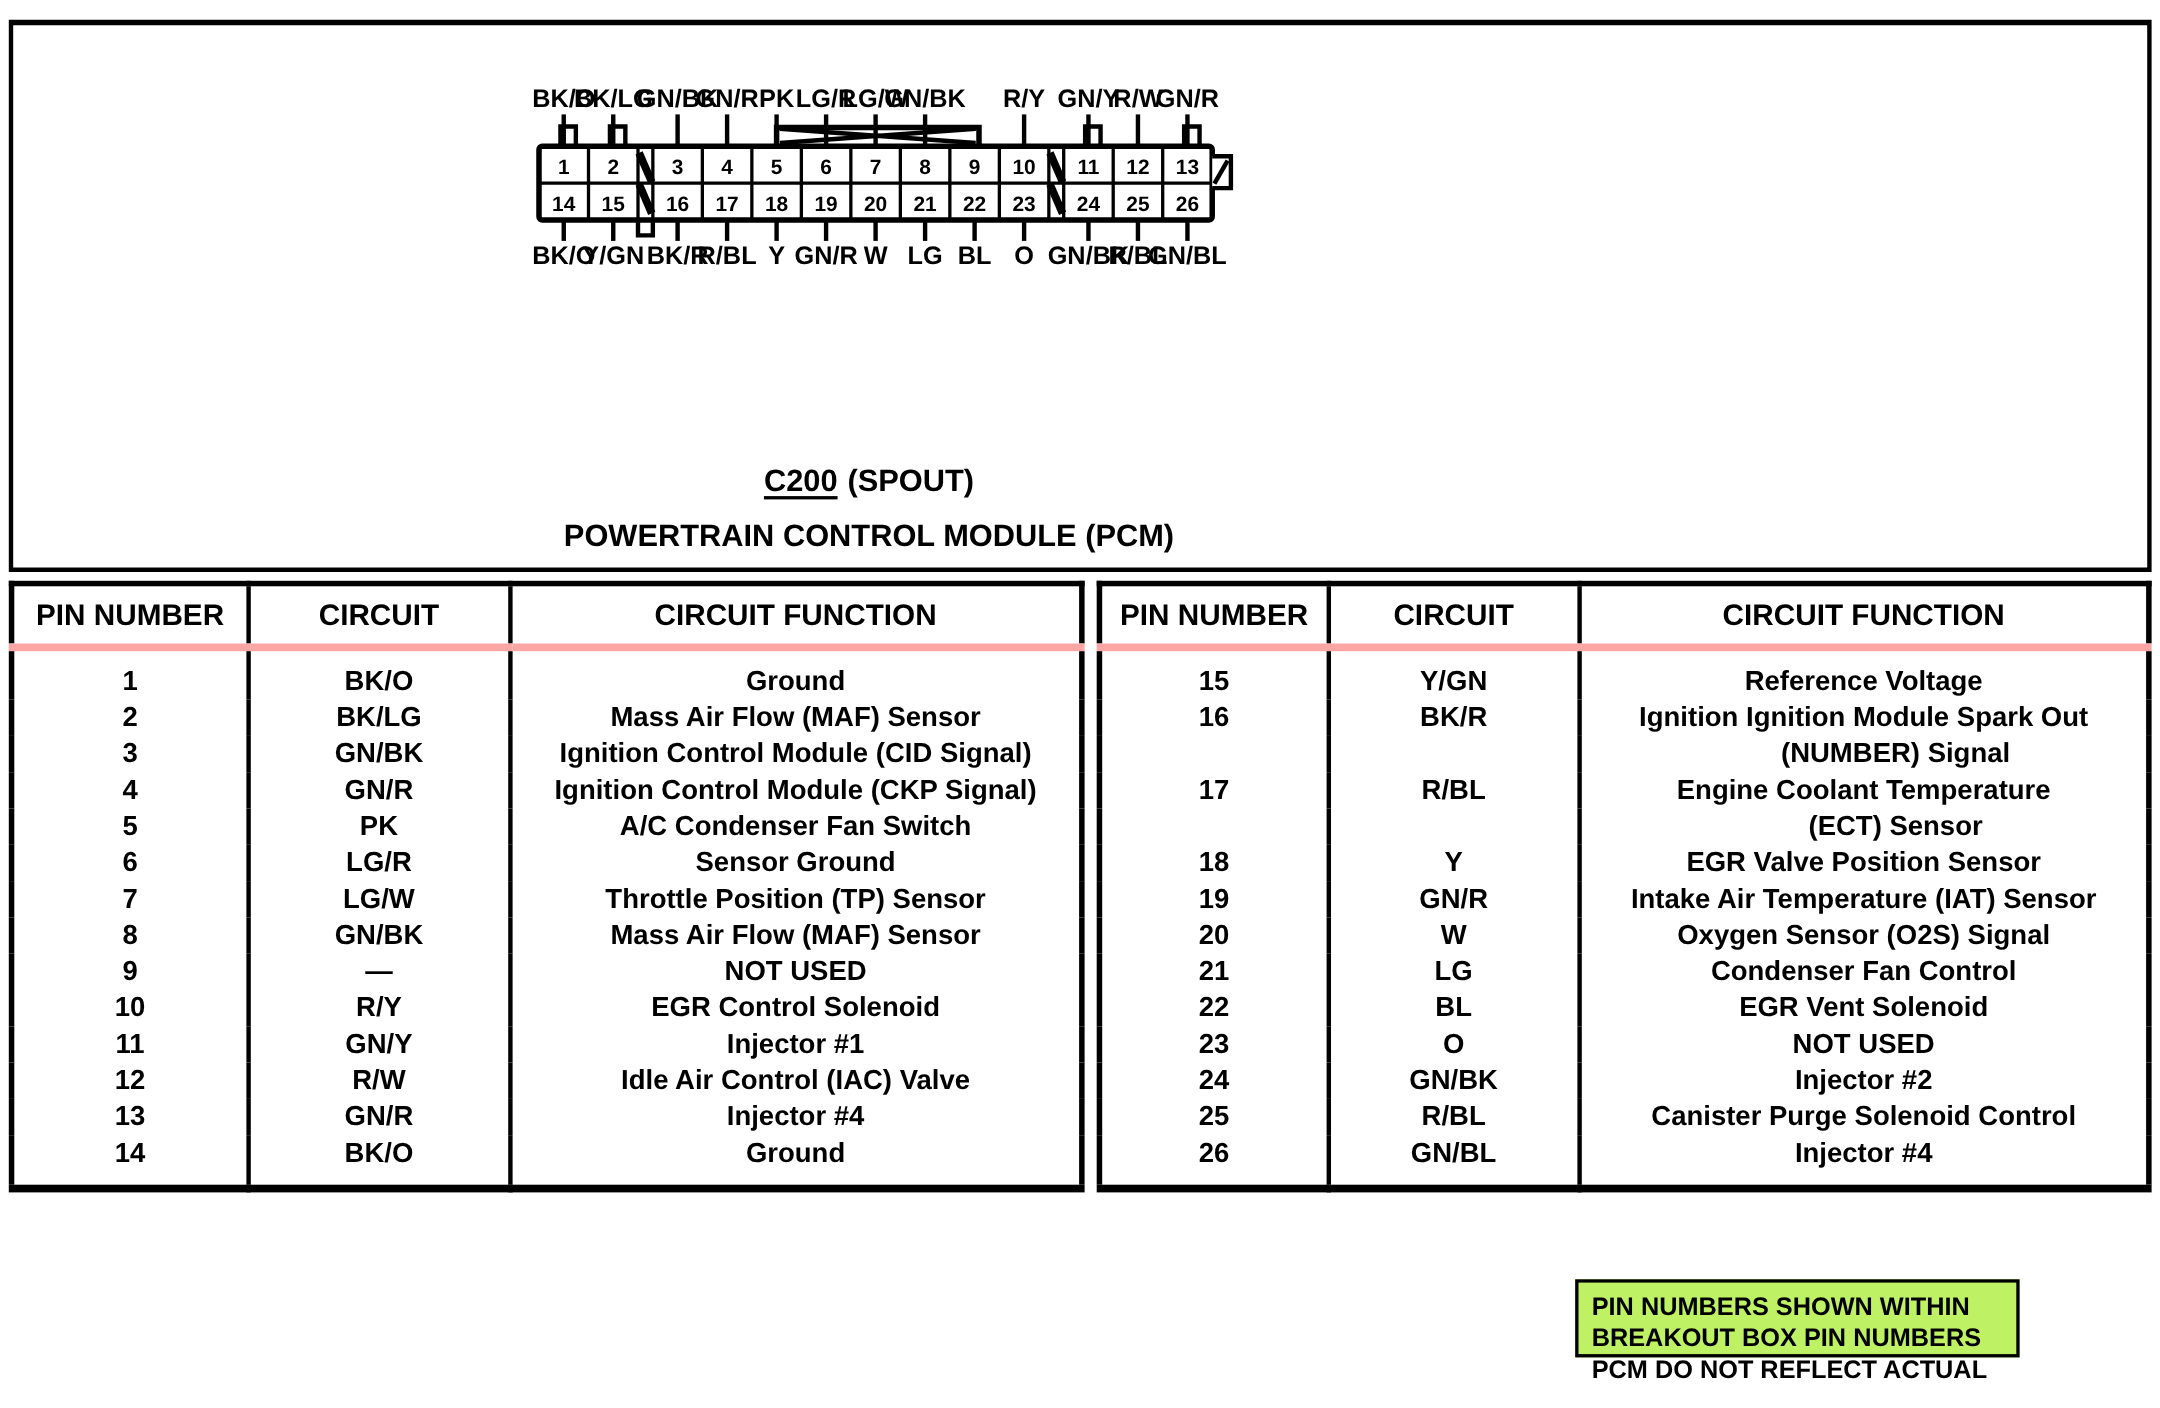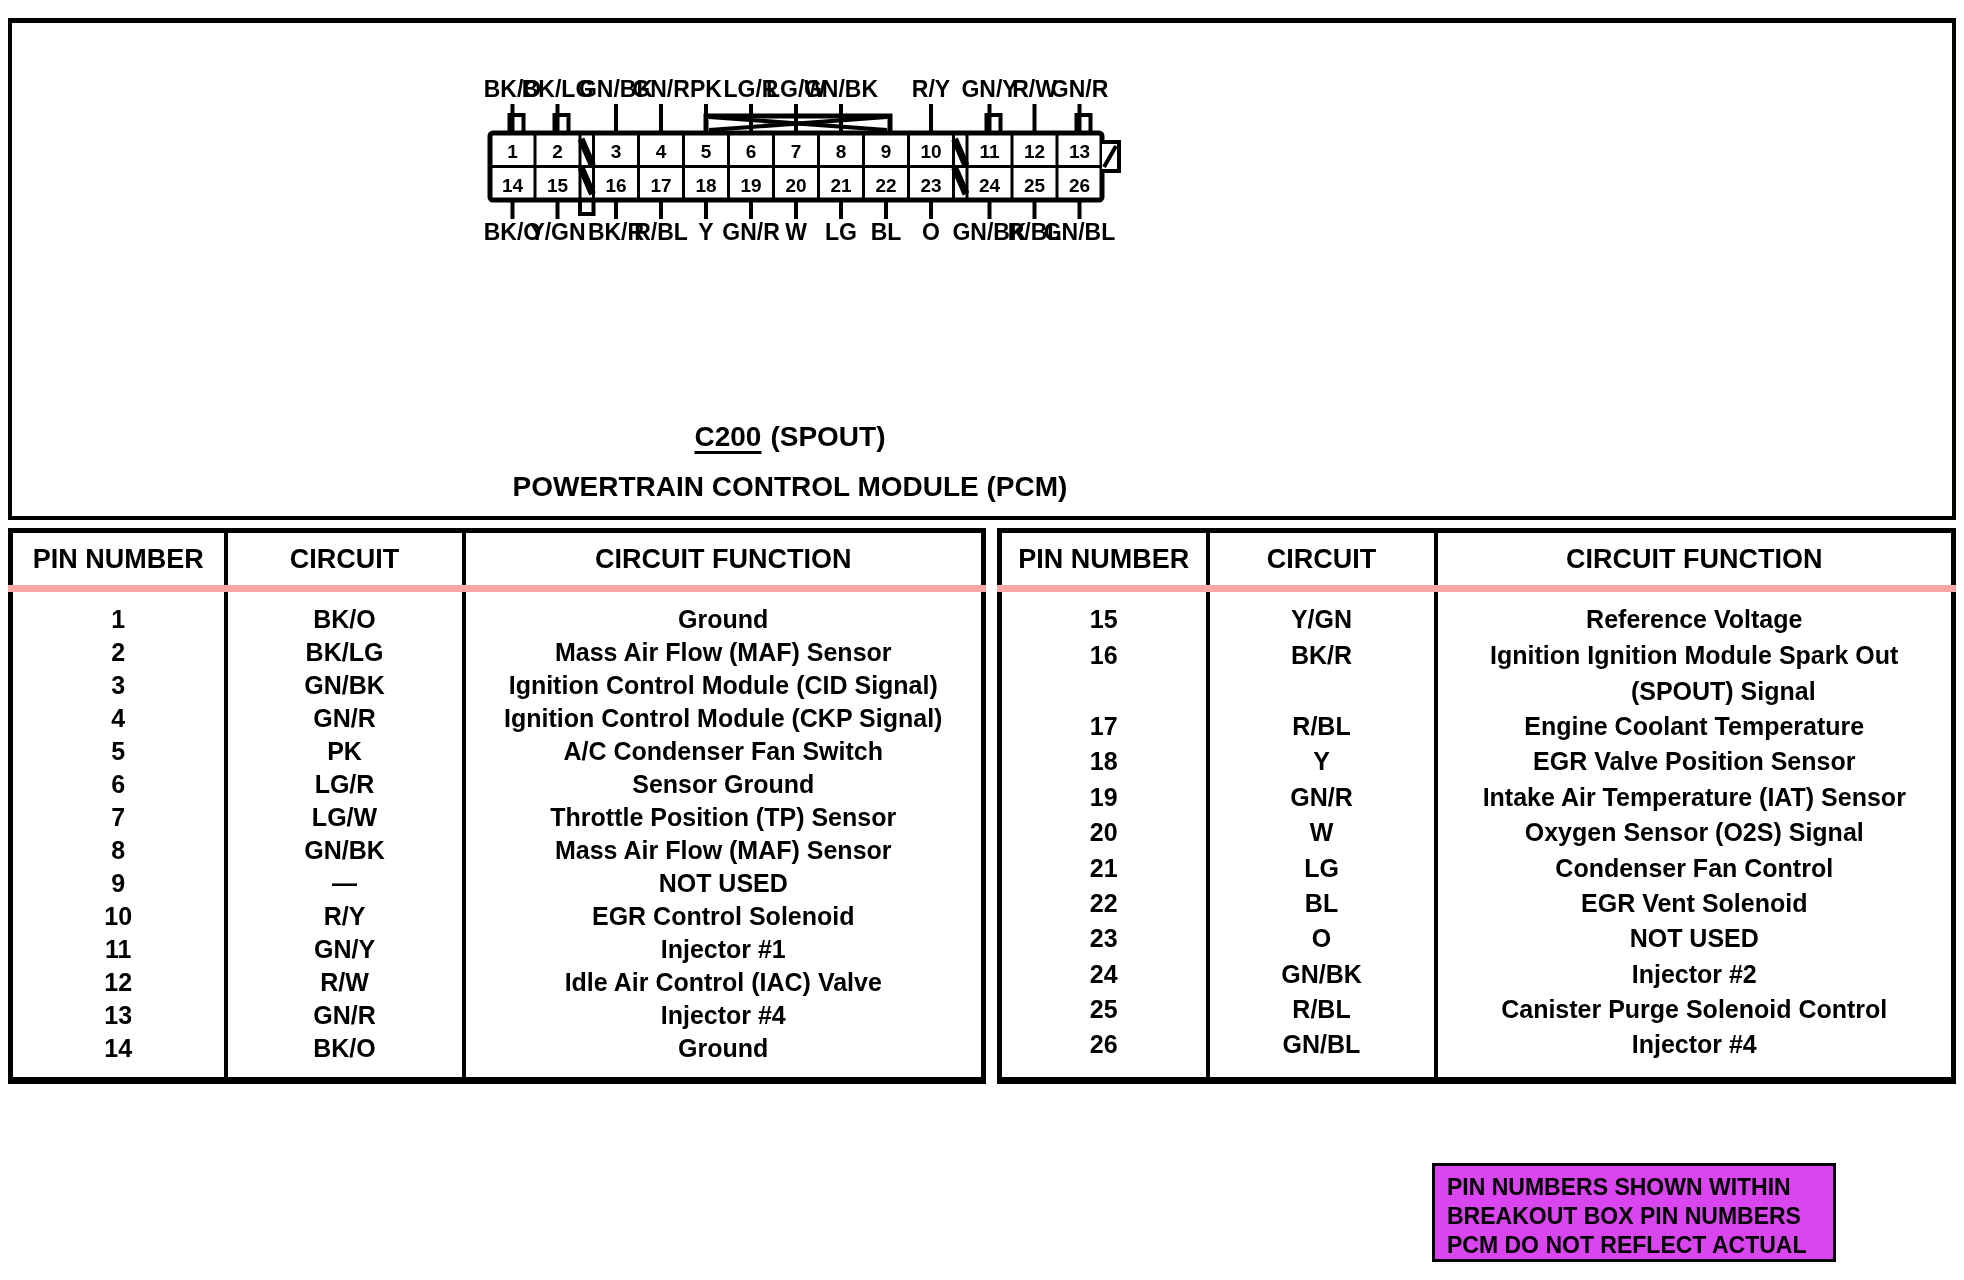--- a/index.html
+++ b/index.html
@@ -19,21 +19,21 @@
   table.pinout th{border-bottom:7px solid #fca5a5;height:52px;font-size:27px;font-weight:bold;text-align:center;padding:0;}
   table.pinout th,table.pinout td{border-left:4px solid #000;}
   table.pinout th:first-child,table.pinout td:first-child{border-left:none;}
   table.pinout td{font-size:25px;font-weight:bold;padding:0;height:33px;line-height:33px;vertical-align:top;white-space:nowrap;}
   tr.first td{padding-top:11px;}
   tr.last td{padding-bottom:12px;}
   td.pin-cell{text-align:center;padding-right:35px;}
   td.circuit-cell{text-align:center;padding-right:20px;}
   td.func-cell{text-align:center;padding-left:14px;margin-left:15px;}
   td.func-cell.indent{padding-left:58px;}
-  .note-box{position:absolute;left:1432px;top:1163px;width:404px;height:99px;box-sizing:border-box;border:3px solid #000;padding:7px 12px;background:#d946ef;}
+  .note-box{position:absolute;left:1432px;top:1163px;width:404px;height:71px;box-sizing:border-box;border:3px solid #000;padding:7px 12px;background:#bef264;}
   .note-line{font-size:23px;font-weight:bold;line-height:29px;white-space:nowrap;}
 </style>
 </head>
 <body>
 
 <div class="top-box"></div>
 
 <svg id="connector-svg" viewBox="0 0 1964 520">
     <path d="M 706 133 L 706 116 L 890 116 L 890 133" fill="none" stroke="#000" stroke-width="5"></path>
     <line x1="709" y1="130" x2="887" y2="117" stroke="#000" stroke-width="4"></line>
@@ -255,26 +255,31 @@
           <td class="func-cell">Reference Voltage</td>
         </tr>
         <tr>
           <td class="pin-cell">16</td>
           <td class="circuit-cell">BK/R</td>
           <td class="func-cell">Ignition Ignition Module Spark Out</td>
         </tr>
         <tr>
           <td class="pin-cell"></td>
           <td class="circuit-cell"></td>
-          <td class="func-cell indent">(SPOUT) Signal</td>
+          <td class="func-cell indent">(NUMBER) Signal</td>
         </tr>
         <tr>
           <td class="pin-cell">17</td>
           <td class="circuit-cell">R/BL</td>
           <td class="func-cell">Engine Coolant Temperature</td>
+        </tr>
+        <tr>
+          <td class="pin-cell"></td>
+          <td class="circuit-cell"></td>
+          <td class="func-cell indent">(ECT) Sensor</td>
         </tr>
         <tr>
           <td class="pin-cell">18</td>
           <td class="circuit-cell">Y</td>
           <td class="func-cell">EGR Valve Position Sensor</td>
         </tr>
         <tr>
           <td class="pin-cell">19</td>
           <td class="circuit-cell">GN/R</td>
           <td class="func-cell">Intake Air Temperature (IAT) Sensor</td>

